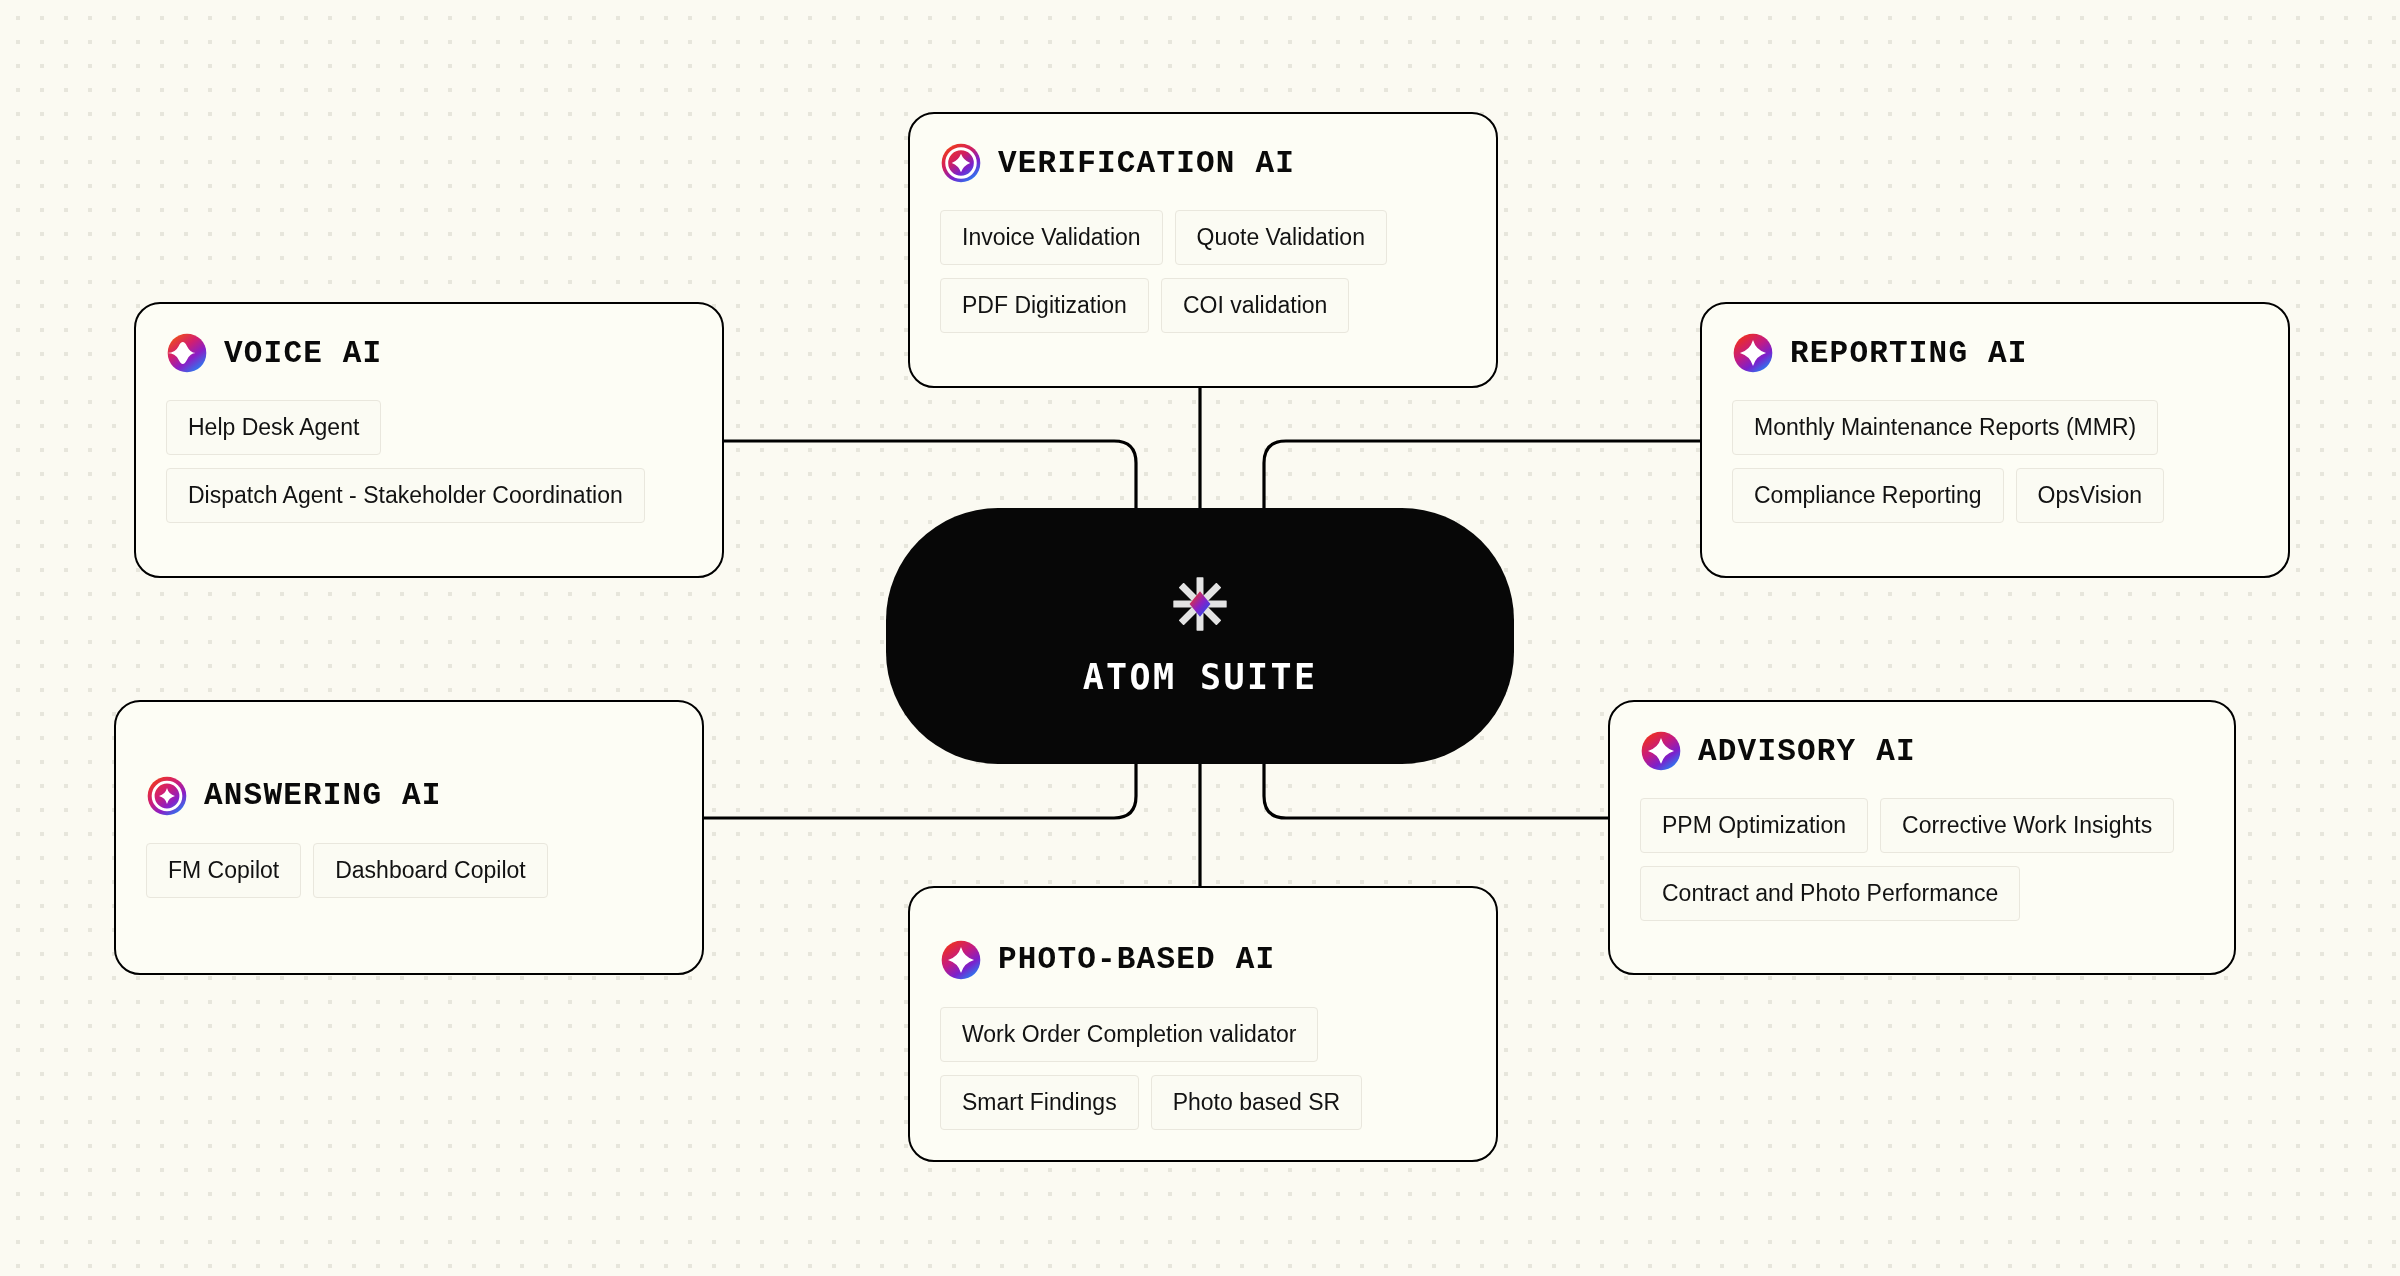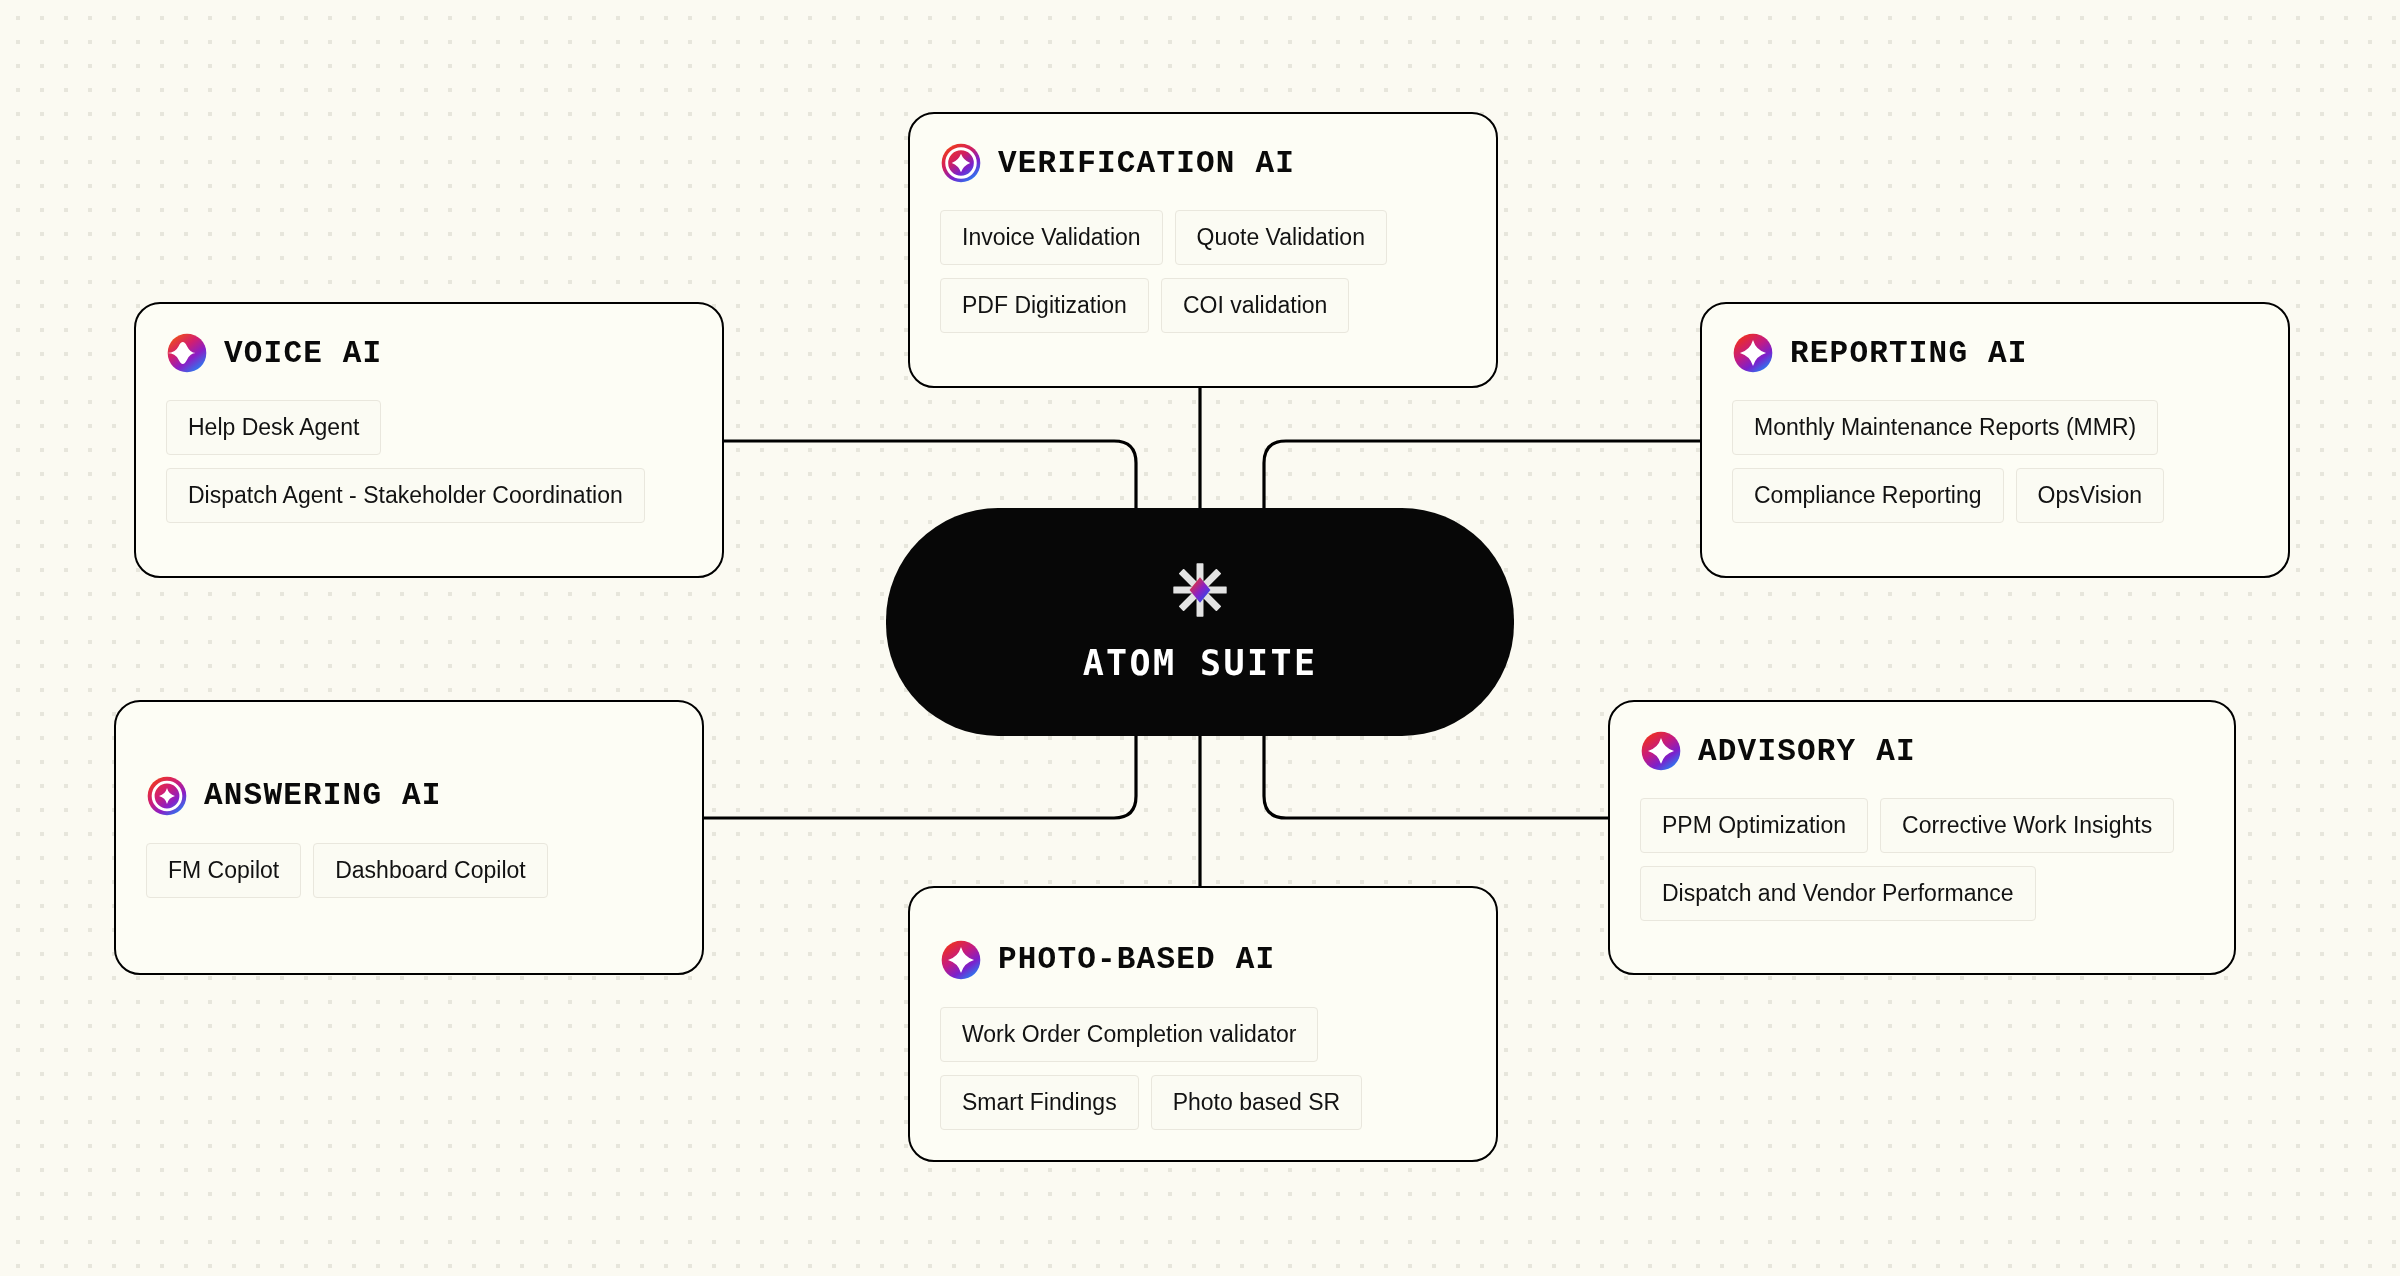--- a/index.html
+++ b/index.html
@@ -96,21 +96,21 @@
   #card-photo        { left: 908px;  top: 886px;  width: 590px;  height: 276px; justify-content: flex-end; }
   #card-reporting    { left: 1700px; top: 302px;  width: 590px;  height: 276px; }
   #card-advisory     { left: 1608px; top: 700px;  width: 628px;  height: 275px; }
 
   
   #hub {
     position: absolute;
     left: 886px;
     top: 508px;
     width: 628px;
-    height: 228px;
+    height: 256px;
     background: #070707;
     border-radius: 112px;
     z-index: 4;
     display: flex;
     flex-direction: column;
     align-items: center;
     justify-content: center;
     gap: 24px;
   }
 
@@ -274,21 +274,21 @@
           </linearGradient>
         </defs>
         <circle cx="50" cy="50" r="46" fill="url(#g-adv)"></circle>
         <path d="M50 19 Q57 43 81 50 Q57 57 50 81 Q43 57 19 50 Q43 43 50 19 Z" fill="#ffffff"></path>
       </svg>
       <div class="card-title">ADVISORY AI</div>
     </div>
     <div class="chips">
       <div class="chip">PPM Optimization</div>
       <div class="chip">Corrective Work Insights</div>
-      <div class="chip">Dispatch and Vendor Performance</div>
+      <div class="chip">Contract and Photo Performance</div>
     </div>
   </div>
 
   <div id="hub">
     <svg id="hub-logo" viewBox="0 0 100 100">
       <defs>
         <linearGradient id="g-hub" x1="0.15" y1="0.1" x2="0.9" y2="0.9">
           <stop offset="0%" stop-color="#e8342a"></stop>
           <stop offset="50%" stop-color="#8b21c4"></stop>
           <stop offset="100%" stop-color="#1f4df0"></stop>

